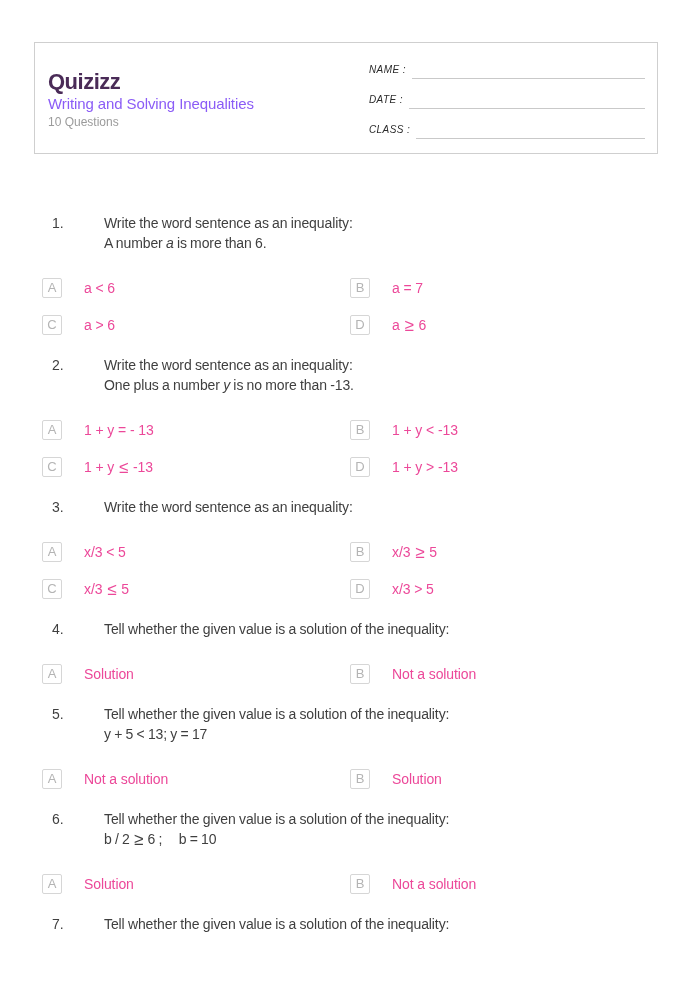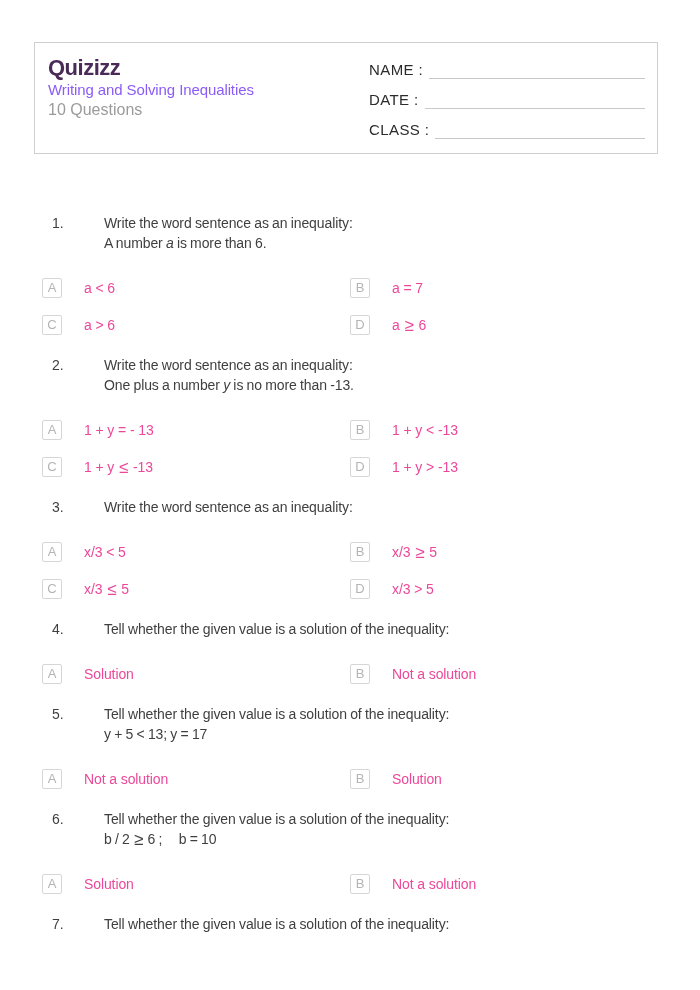--- a/index.html
+++ b/index.html
@@ -16,33 +16,33 @@
     box-sizing:border-box;
     margin:42px 0 0 34px;
     width:624px; height:112px;
     border:1px solid #cfcfcf;
     display:flex;
     padding:12px 12px 10px 13px;
     background:#fff;
   }
   .header-left {
     flex:1;
-    display:flex; flex-direction:column; justify-content:flex-start;
+    display:flex; flex-direction:column; justify-content:center;
   }
   .logo {
     font-size:22px; font-weight:700;
     color:#4a2b57; letter-spacing:-0.5px;
   }
   .title { font-size:15px; color:#8b5cf6; letter-spacing:-0.1px; }
-  .subtitle { font-size:16px; color:#9b9b9b; margin-top:3px; }
+  .subtitle { font-size:12px; color:#9b9b9b; margin-top:3px; }
   .header-right { width:276px; padding-top:0; }
   .field-row { display:flex; height:30px; }
   .field-label {
-    font-size:15px; color:#2b2b2b;
-    line-height:30px; letter-spacing:0.4px; white-space:pre;
+    font-size:10px; color:#2b2b2b;
+    line-height:30px; letter-spacing:0.4px; white-space:pre;font-style:italic;
   }
   .field-line {
     flex:1; margin-left:6px; margin-top:23px; height:0;
     border-bottom:1px solid #c9c9c9;
   }
   
   .questions { margin:59px 40px 0 40px; }
   .question { margin-bottom:20px; }
   .q-head { display:flex; font-size:14px; line-height:20px; color:#3f3f3f; }
   .q-num { width:22px; margin-left:12px; flex-shrink:0; }

